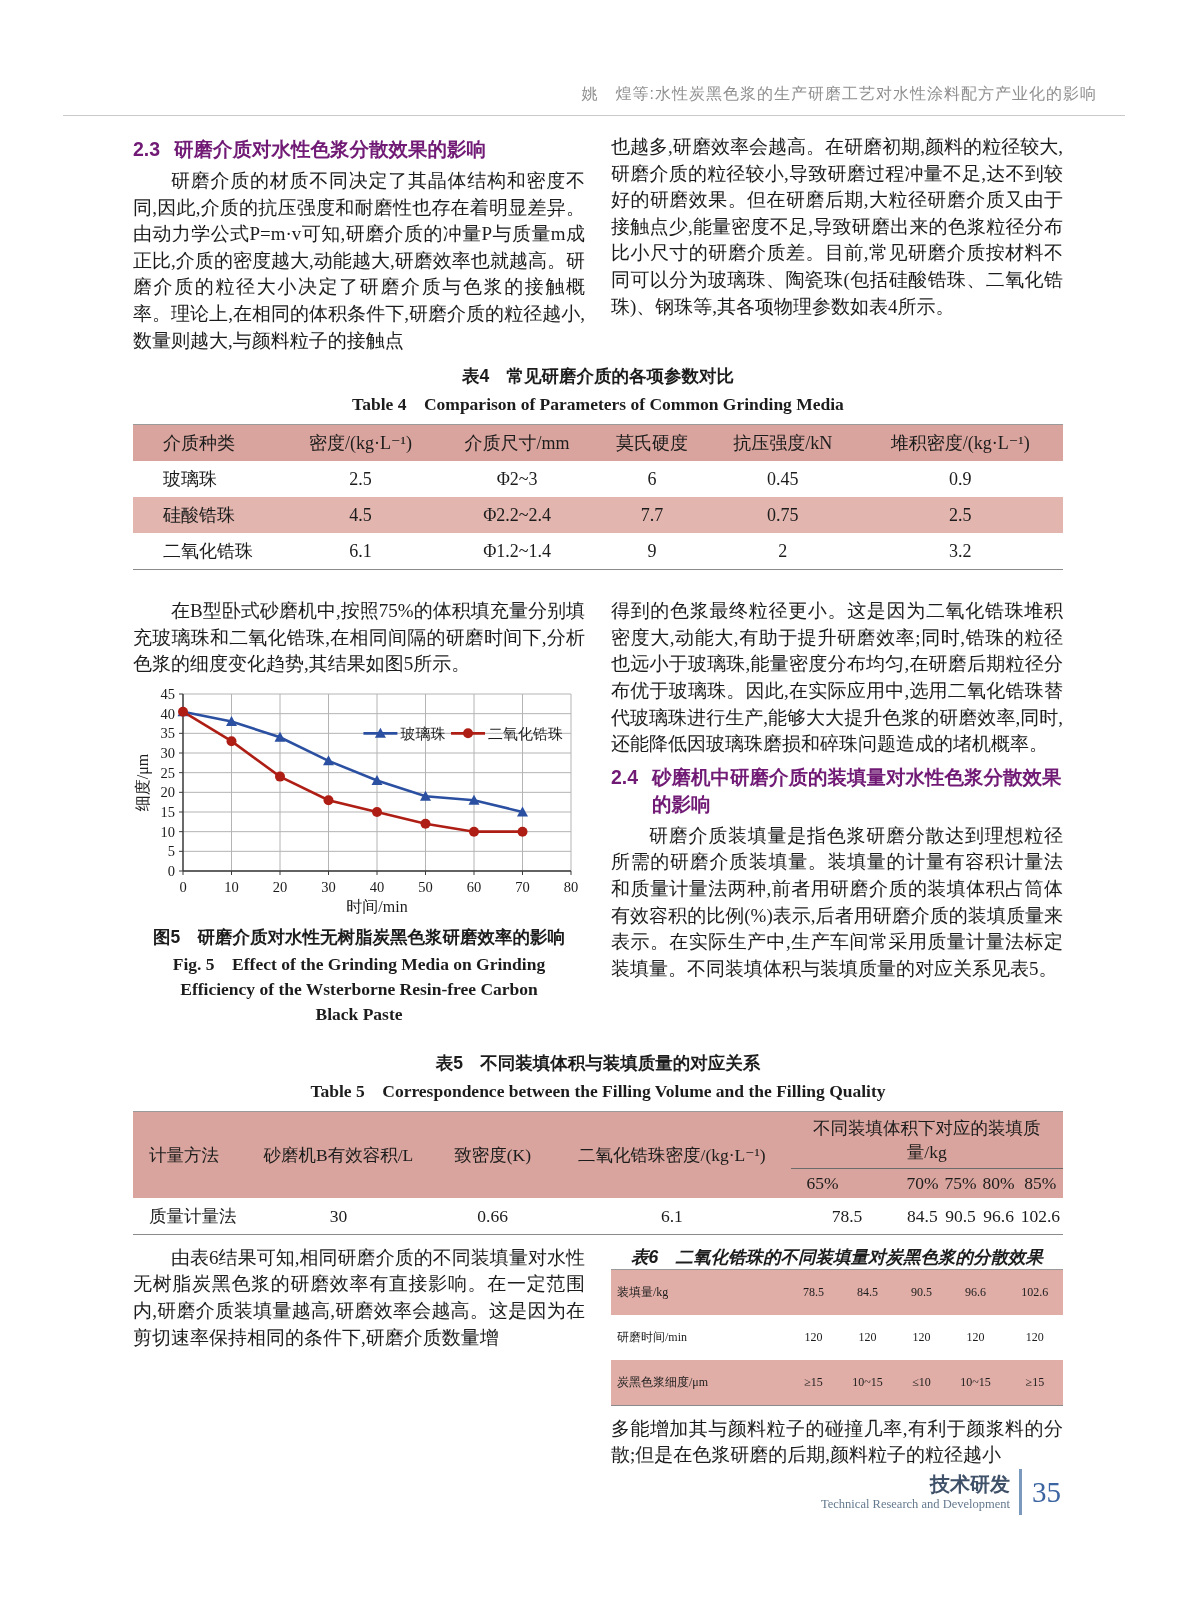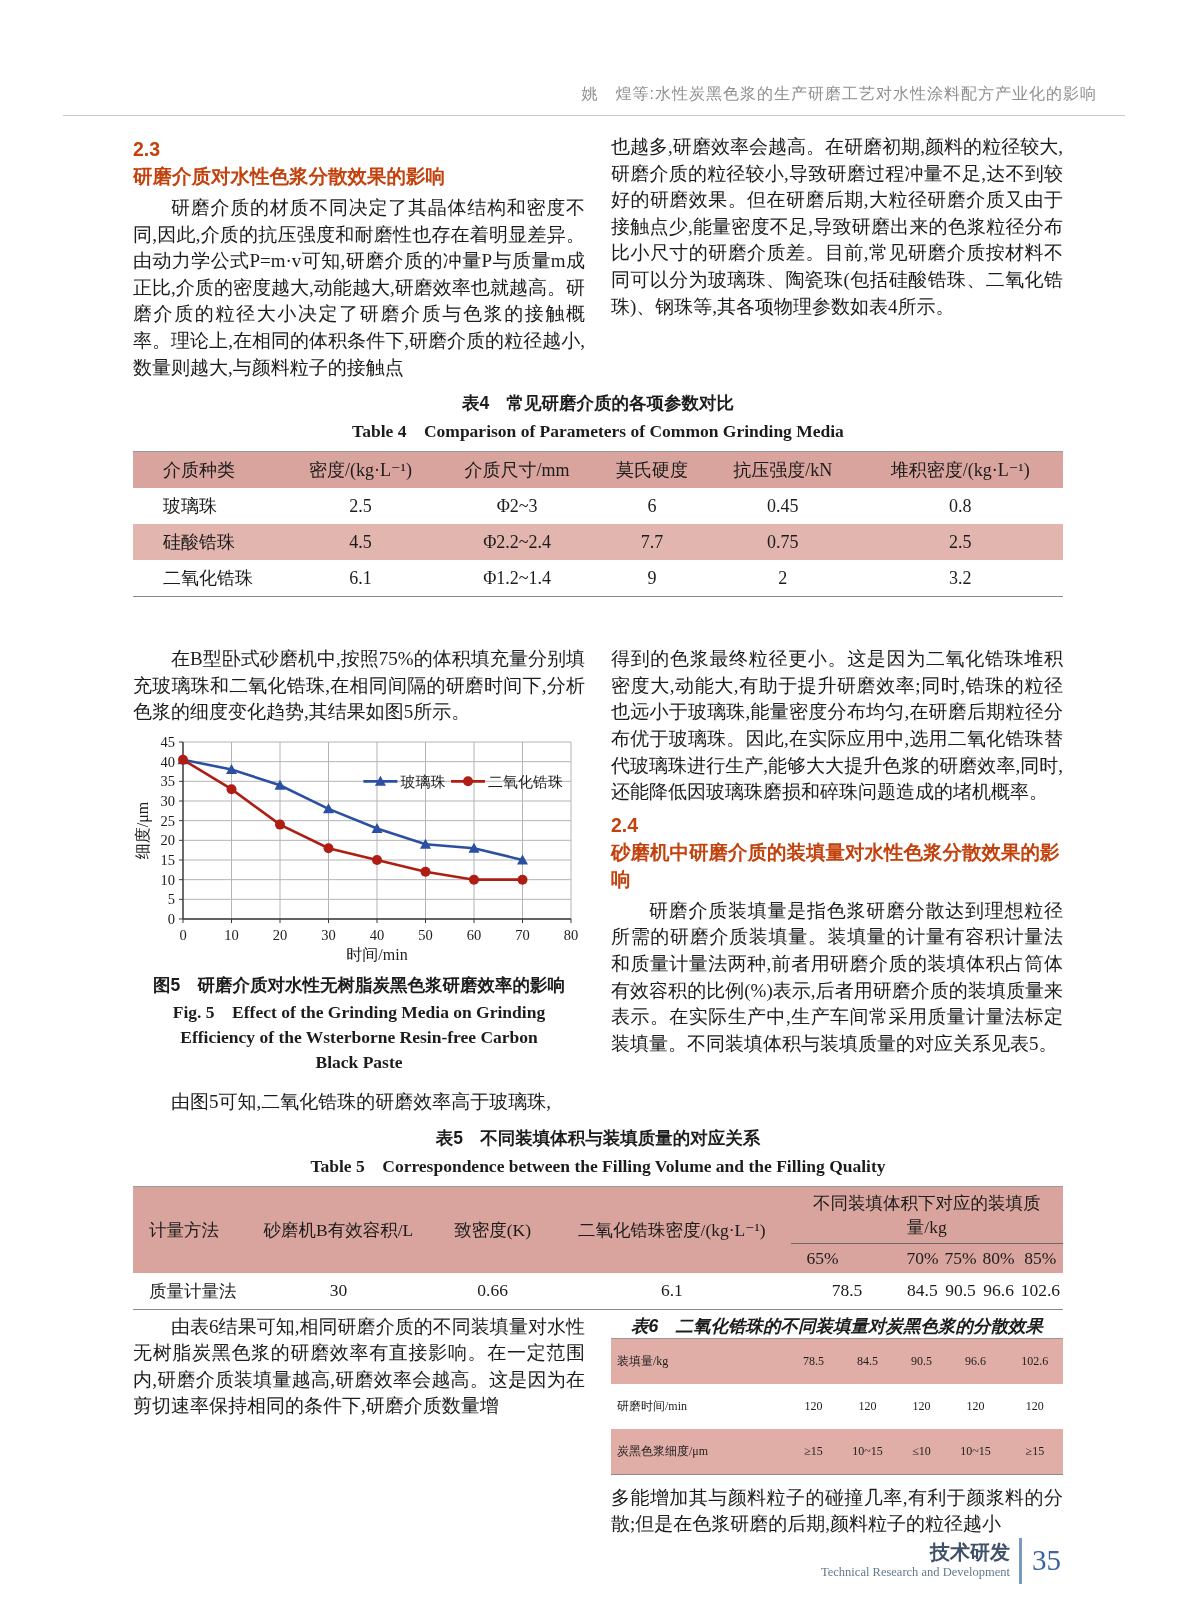--- a/index.html
+++ b/index.html
@@ -11,21 +11,21 @@
   .running-head { text-align:right; font-size:16px; color:#8f8f8f; letter-spacing:1px; margin-right:-34px; font-family:"Liberation Sans","DejaVu Sans",sans-serif; }
   .head-rule { border:none; border-top:1.5px solid #c9c9c9; margin:10px -62px 18px -70px; }
 
   
   .cols { display:flex; gap:26px; }
   .col { width:452px; flex:0 0 452px; }
 
   .body { font-size:19px; line-height:26.6px; text-align:justify; }
   .indent { text-indent:2em; }
 
-  .sec-heading { display:flex; font-family:"Liberation Sans","DejaVu Sans",sans-serif; font-weight:bold; color:#c2410c; font-size:19.5px; line-height:27px; margin:2px 0 5px 0;flex-direction:column; }
+  .sec-heading { display:flex; font-family:"Liberation Sans","DejaVu Sans",sans-serif; font-weight:bold; color:#701a75; font-size:19.5px; line-height:27px; margin:2px 0 5px 0; }
   .sec-num { flex:0 0 auto; margin-right:14px; }
   .sec-title { flex:1 1 auto; }
 
   
   .tbl-cap-cn { text-align:center; font-family:"Liberation Sans","DejaVu Sans",sans-serif; font-weight:bold; font-size:17.5px; line-height:24px; margin-top:10px; }
   .tbl-cap-en { text-align:center; font-weight:bold; font-size:17.5px; line-height:24px; margin:4px 0 8px 0; }
 
   table { border-collapse:collapse; width:100%; }
   th,td { font-weight:normal; font-size:18px; }
 
@@ -109,21 +109,21 @@
           <th>堆积密度/(kg·L⁻¹)</th>
         </tr>
       </thead>
       <tbody>
         <tr>
           <td>玻璃珠</td>
             <td>2.5</td>
             <td>Φ2~3</td>
             <td>6</td>
             <td>0.45</td>
-            <td>0.8</td>
+            <td>0.9</td>
         </tr>
         <tr class="alt">
           <td>硅酸锆珠</td>
             <td>4.5</td>
             <td>Φ2.2~2.4</td>
             <td>7.7</td>
             <td>0.75</td>
             <td>2.5</td>
         </tr>
         <tr>
@@ -131,21 +131,21 @@
             <td>6.1</td>
             <td>Φ1.2~1.4</td>
             <td>9</td>
             <td>2</td>
             <td>3.2</td>
         </tr>
       </tbody>
     </table>
   </div>
 
-  <div class="cols" style="margin-top:26px;">
+  <div class="cols" style="margin-top:5px;">
     <div class="col">
       <p class="body indent">在B型卧式砂磨机中,按照75%的体积填充量分别填充玻璃珠和二氧化锆珠,在相同间隔的研磨时间下,分析色浆的细度变化趋势,其结果如图5所示。</p>
       <div id="fig5-chart"><svg viewBox="0 0 452 235" width="452" height="235" xmlns="http://www.w3.org/2000/svg">
             <line x1="50" y1="187" x2="50" y2="10" stroke="#b4b4b4" stroke-width="1"></line>
             <line x1="98.5" y1="187" x2="98.5" y2="10" stroke="#b4b4b4" stroke-width="1"></line>
             <line x1="147" y1="187" x2="147" y2="10" stroke="#b4b4b4" stroke-width="1"></line>
             <line x1="195.5" y1="187" x2="195.5" y2="10" stroke="#b4b4b4" stroke-width="1"></line>
             <line x1="244" y1="187" x2="244" y2="10" stroke="#b4b4b4" stroke-width="1"></line>
             <line x1="292.5" y1="187" x2="292.5" y2="10" stroke="#b4b4b4" stroke-width="1"></line>
             <line x1="341" y1="187" x2="341" y2="10" stroke="#b4b4b4" stroke-width="1"></line>
@@ -223,21 +223,20 @@
             <text x="15" y="98.5" text-anchor="middle" class="axlab" transform="rotate(-90 15 98.5)">细度/μm</text>
             <line x1="230.42000000000002" y1="49.33333333333334" x2="264.42" y2="49.33333333333334" stroke="#2b50a1" stroke-width="2.6"></line>
             <polygon points="247.42000000000002,43.83333333333334 241.92000000000002,53.83333333333334 252.92000000000002,53.83333333333334" fill="#2b50a1"></polygon>
             <text x="267.42" y="54.83333333333334" class="leg">玻璃珠</text>
             <line x1="318.02" y1="49.33333333333334" x2="352.02" y2="49.33333333333334" stroke="#ae1e15" stroke-width="2.6"></line>
             <circle cx="335.02" cy="49.33333333333334" r="5" fill="#ae1e15"></circle>
             <text x="355.02" y="54.83333333333334" class="leg">二氧化锆珠</text>
           </svg></div>
       <div class="fig-cap-cn">图5　研磨介质对水性无树脂炭黑色浆研磨效率的影响</div>
       <div class="fig-cap-en">Fig. 5　Effect of the Grinding Media on Grinding Efficiency of the Wsterborne Resin-free Carbon Black Paste</div>
-      <p class="body indent">由图5可知,二氧化锆珠的研磨效率高于玻璃珠,</p>
     </div>
     <div class="col">
       <p class="body mb6">得到的色浆最终粒径更小。这是因为二氧化锆珠堆积密度大,动能大,有助于提升研磨效率;同时,锆珠的粒径也远小于玻璃珠,能量密度分布均匀,在研磨后期粒径分布优于玻璃珠。因此,在实际应用中,选用二氧化锆珠替代玻璃珠进行生产,能够大大提升色浆的研磨效率,同时,还能降低因玻璃珠磨损和碎珠问题造成的堵机概率。</p>
       <h3 class="sec-heading">
         <span class="sec-num">2.4</span>
         <span class="sec-title">砂磨机中研磨介质的装填量对水性色浆分散效果的影响</span>
       </h3>
       <p class="body indent">研磨介质装填量是指色浆研磨分散达到理想粒径所需的研磨介质装填量。装填量的计量有容积计量法和质量计量法两种,前者用研磨介质的装填体积占筒体有效容积的比例(%)表示,后者用研磨介质的装填质量来表示。在实际生产中,生产车间常采用质量计量法标定装填量。不同装填体积与装填质量的对应关系见表5。</p>
     </div>
   </div>

